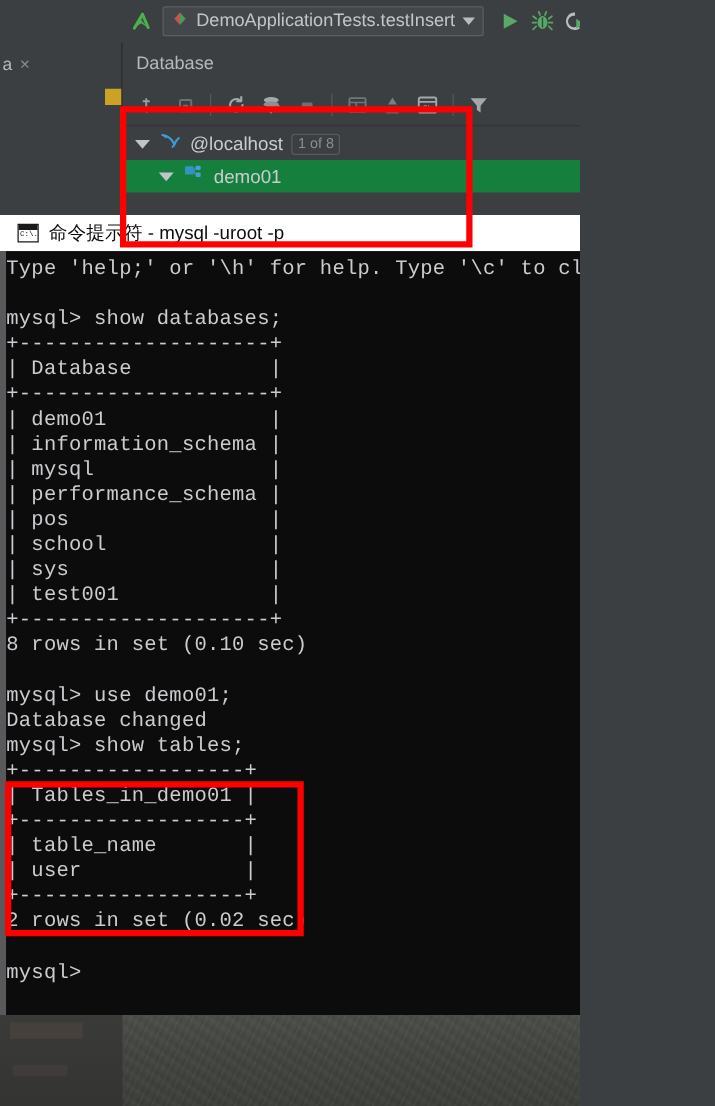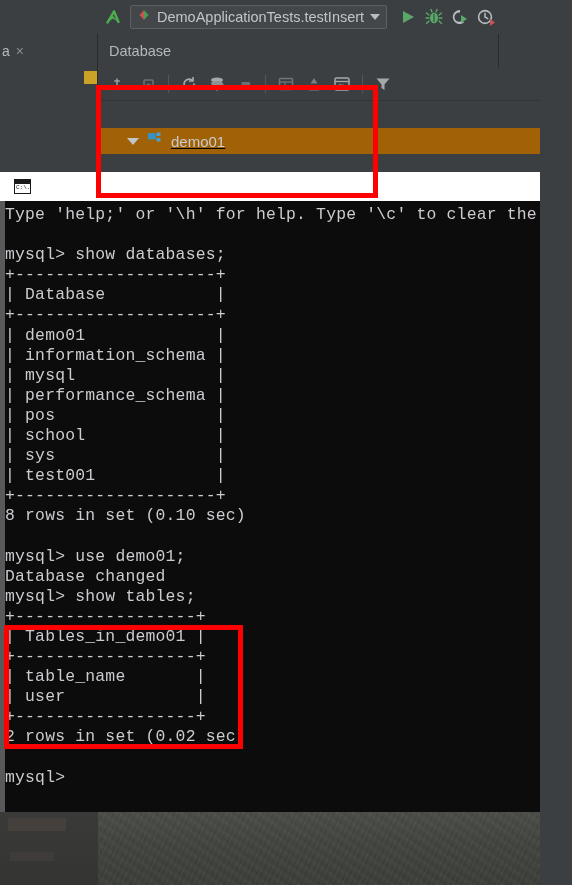--- a/index.html
+++ b/index.html
@@ -5,21 +5,21 @@
   * { box-sizing: border-box; }
   html, body {
     margin: 0; padding: 0;
     width: 572px; height: 885px;
     overflow: hidden;
     background: #3c3f41;
     font-family: "Liberation Sans", sans-serif;
   }
   #root {
     position: relative;
-    width: 540px; height: 885px;
+    width: 464px; height: 885px;
     overflow: hidden;
   }
 
   
   .wallpaper {
     position: absolute; left: 0; top: 0; width: 572px; height: 885px;
     background:
       radial-gradient(circle at 30% 70%, #4a4d48 0%, #3a3d39 45%, #32342f 100%),
       linear-gradient(180deg, #45483f 0%, #393b35 60%, #303228 100%);
     filter: blur(0px);
@@ -133,21 +133,21 @@
   }
   .sep {
     width: 1px; height: 18px; background: #55585a; margin: 0 5px; flex: none;
   }
 
   .tree-row {
     position: absolute; left: 0; width: 473px; height: 26px;
     display: flex; align-items: center; gap: 7px; padding-left: 9px;
   }
   .tree-row.r1 { top: 34px; }
-  .tree-row.r2 { top: 60px; background: #a16207; padding-left: 28px; text-decoration: underline; }
+  .tree-row.r2 { top: 60px; background: #15803d; padding-left: 28px; }
   .tree-row.r3 { top: 86px; height: 18px; }
   .tw {
     width: 0; height: 0; border-left: 6px solid transparent;
     border-right: 6px solid transparent; border-top: 7px solid #c2c5c8;
     flex: none;
   }
   .tree-label { font-size: 15px; color: #c9ccd0; white-space: nowrap; }
   .badge {
     font-size: 11.5px; color: #8b8e91;
     border: 1px solid #585b5d; border-radius: 3px;
@@ -345,20 +345,32 @@
           </svg>
         </div>
         <div class="sep"></div>
         <div class="dbi">
           <svg width="18" height="18" viewBox="0 0 18 18">
             <path d="M2.5 3.5 L15.5 3.5 L10.5 9.5 L10.5 15 L7.5 13 L7.5 9.5 Z" fill="#a5a8ab"></path>
           </svg>
         </div>
       </div>
 
+      <div class="tree-row r1">
+        <span class="tw"></span>
+        <span>
+          <svg width="18" height="17" viewBox="0 0 18 17">
+            <path d="M3 4 C7 4.5 10.5 7 12.5 11.5 C13.5 9 14.5 7.5 16 6.5" fill="none" stroke="#3d9cd4" stroke-width="1.7" stroke-linecap="round"></path>
+            <path d="M3 4 C4.5 4.2 5.2 5 5.6 6" fill="none" stroke="#3d9cd4" stroke-width="1.5" stroke-linecap="round"></path>
+            <path d="M12.6 11.4 L11 13.6" fill="none" stroke="#3d9cd4" stroke-width="1.5" stroke-linecap="round"></path>
+          </svg>
+        </span>
+        <span class="tree-label">@localhost</span>
+        <span class="badge">1 of 8</span>
+      </div>
 
       <div class="tree-row r2">
         <span class="tw"></span>
         <span>
           <svg width="18" height="16" viewBox="0 0 18 16">
             <rect x="2" y="2" width="7" height="6.5" rx="1" fill="#3592c4"></rect>
             <rect x="10.5" y="1.5" width="4" height="3.5" rx="0.8" fill="#49a0d0"></rect>
             <rect x="10.5" y="7" width="4" height="3.5" rx="0.8" fill="#49a0d0"></rect>
             <path d="M9 5.5 L10.5 3.3 M9 5.5 L10.5 8.7" stroke="#3592c4" stroke-width="1.1"></path>
           </svg>
@@ -368,20 +380,21 @@
 
       <div class="tree-row r3"></div>
     </div>
   </div>
 
   <div class="cmdwin">
     <div class="cmd-title">
       <span class="cmd-ico">
         <span class="cmd-ico-txt">C:\.</span>
       </span>
+      <span class="cmd-title-text">命令提示符 - mysql  -uroot -p</span>
     </div>
     <div class="cmd-leftedge"></div>
     <div class="cmd-body">
       <pre class="console-text">Type 'help;' or '\h' for help. Type '\c' to clear the cur
 
 mysql&gt; show databases;
 +--------------------+
 | Database           |
 +--------------------+
 | demo01             |

